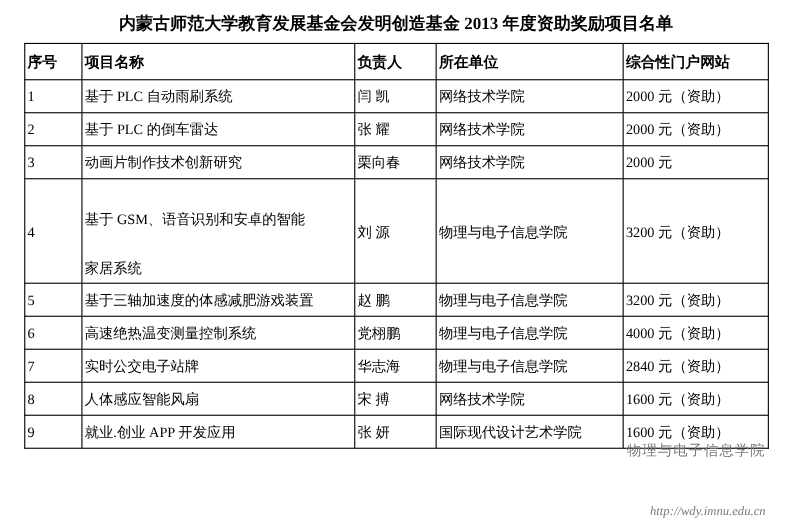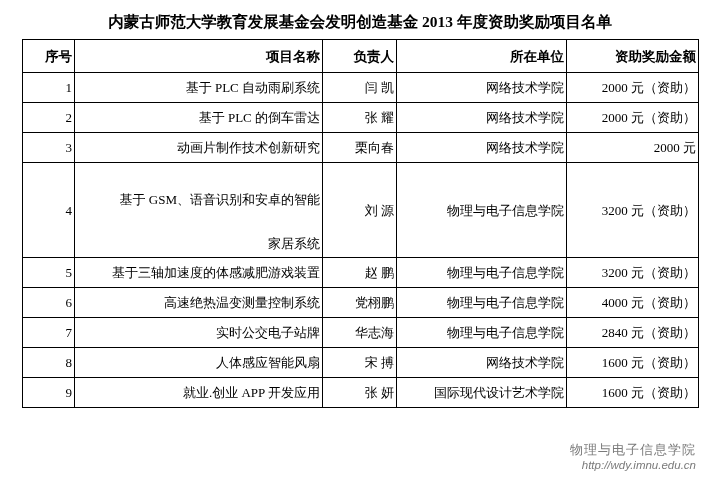--- a/index.html
+++ b/index.html
@@ -32,21 +32,21 @@
   }
   table.grant-table {
     width: 676px;
     border-collapse: collapse;
     table-layout: fixed;
     border: 1.5px solid #000;
   }
   table.grant-table th,
   table.grant-table td {
     border: 1px solid #000;
-    text-align: right;
+    text-align: left;
     vertical-align: middle;
     font-size: 13px;
     line-height: 17px;
     padding: 3px 2px;
   }
   table.grant-table th {
     font-weight: bold;
     font-size: 13.5px;
     height: 26px;
   }
@@ -78,24 +78,25 @@
     color: #7a7a7a;
   }
   .footer-mark .fm-cn {
     display: block;
     font-size: 13px;
     letter-spacing: 1px;
     line-height: 17px;
   }
   .footer-mark .fm-url {
     display: block;
-    font-family: Liberation Sans, sans-serif;
+    font-family: Liberation Serif, serif;
     font-size: 11.5px;
     font-style: italic;
     line-height: 14px;
+    margin-top: 40px;
   }
 </style>
 </head>
 <body>
 
 <div class="page">
 
   <div class="doc-title">内蒙古师范大学教育发展基金会发明创造基金 2013 年度资助奖励项目名单</div>
 
   <table class="grant-table">
@@ -105,21 +106,21 @@
       <col class="c-lead">
       <col class="c-dept">
       <col class="c-amt">
     </colgroup>
     <thead>
       <tr>
         <th>序号</th>
         <th>项目名称</th>
         <th>负责人</th>
         <th>所在单位</th>
-        <th>资助奖励金额</th>
+        <th>综合性门户网站</th>
       </tr>
     </thead>
     <tbody>
       <tr>
         <td>1</td>
         <td class="cell-name">基于 PLC 自动雨刷系统</td>
         <td>闫 凯</td>
         <td>网络技术学院</td>
         <td class="cell-amount">2000 元（资助）</td>
       </tr>

